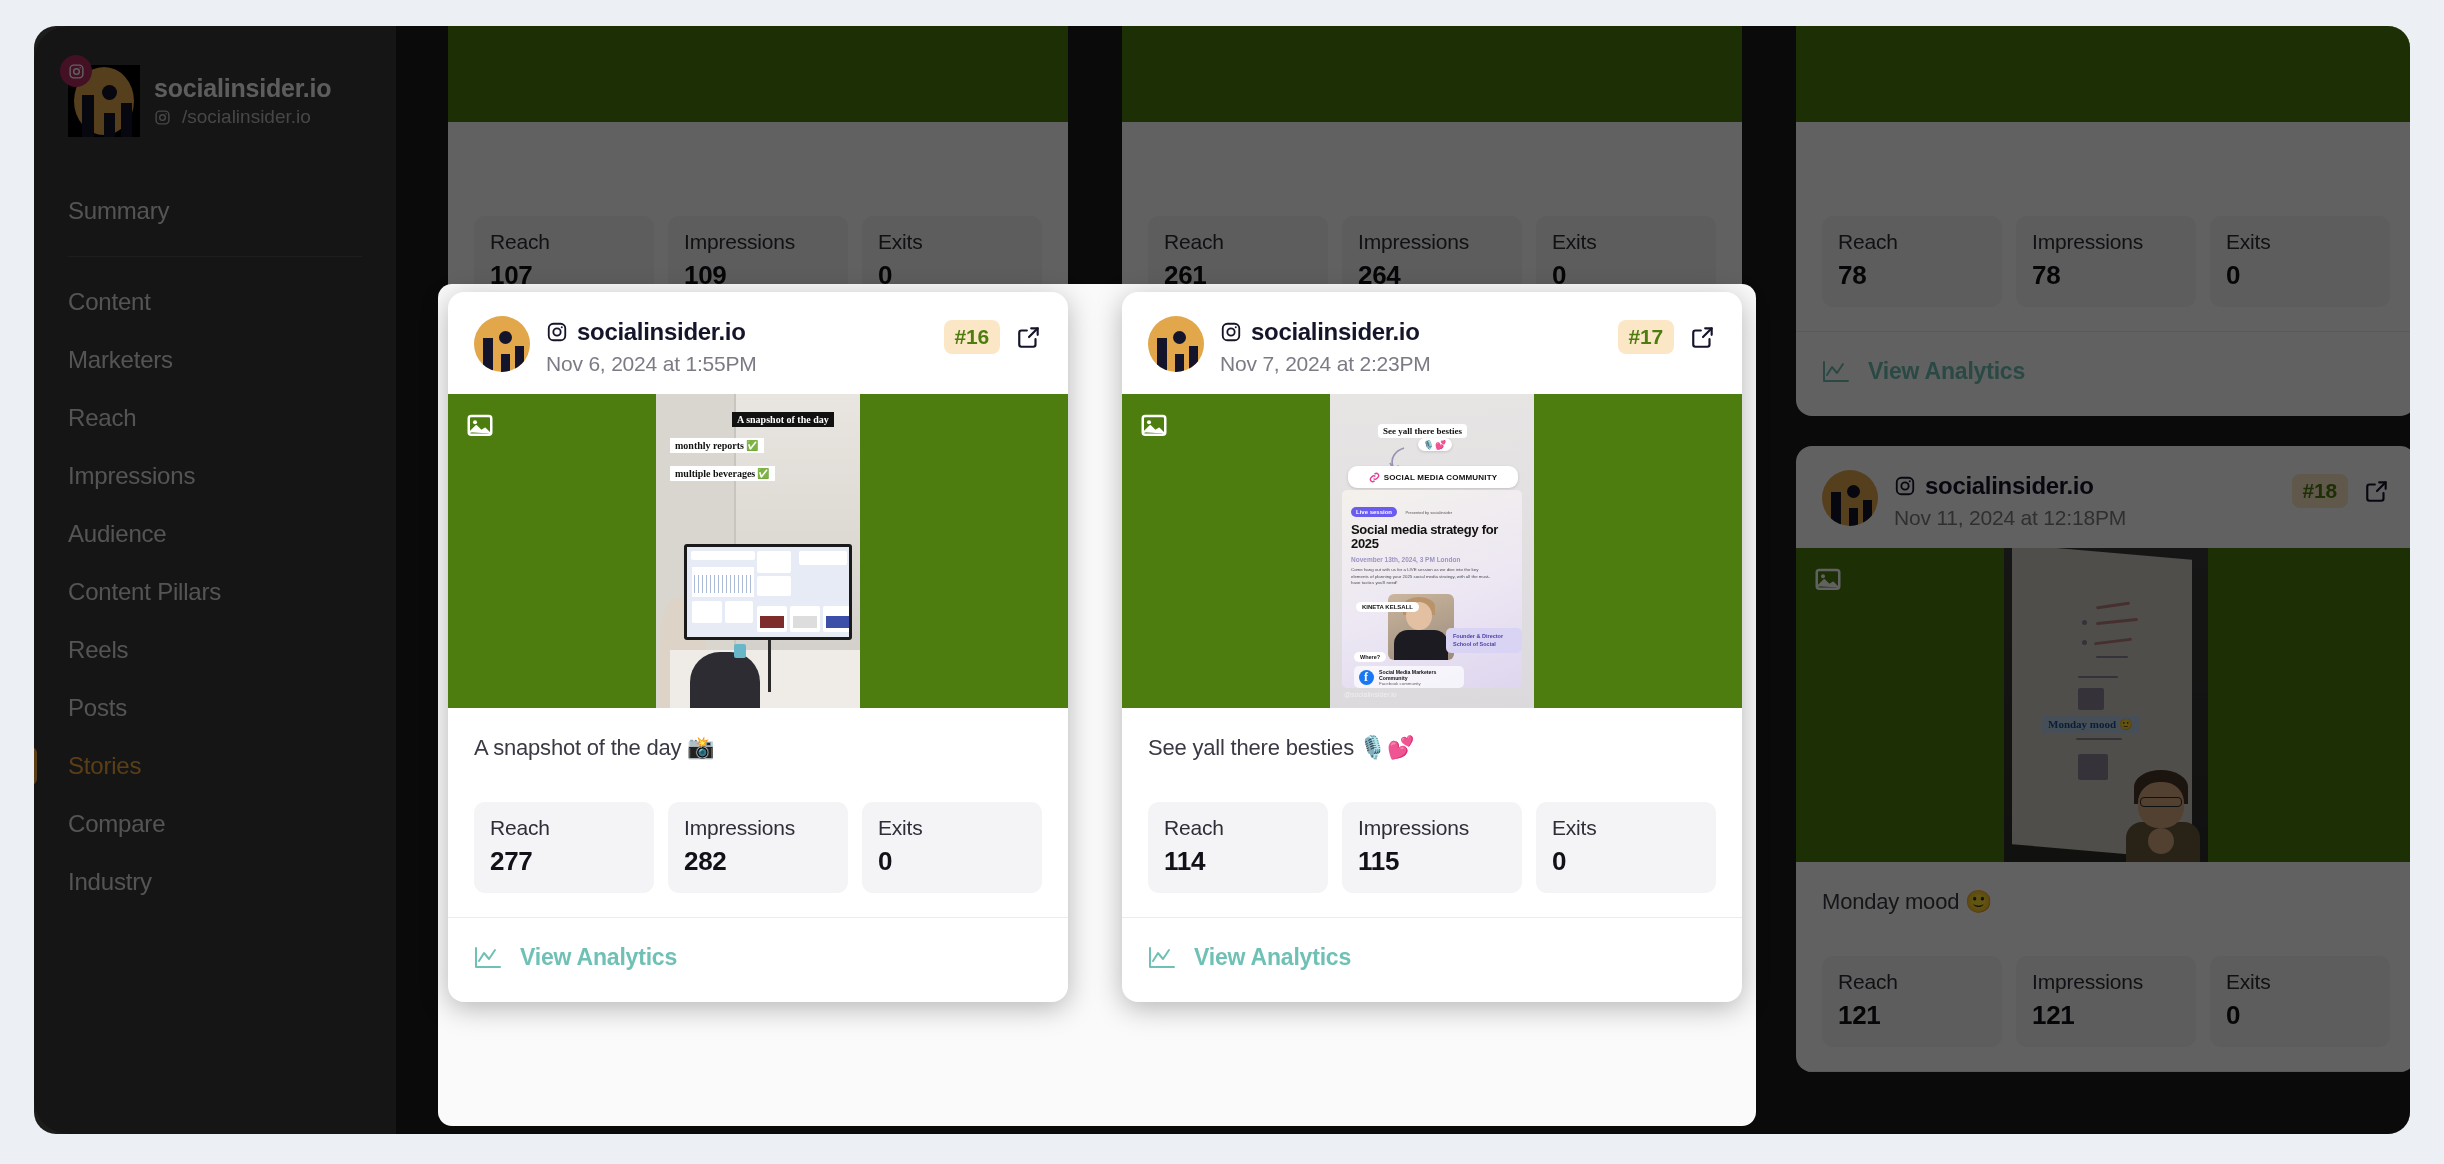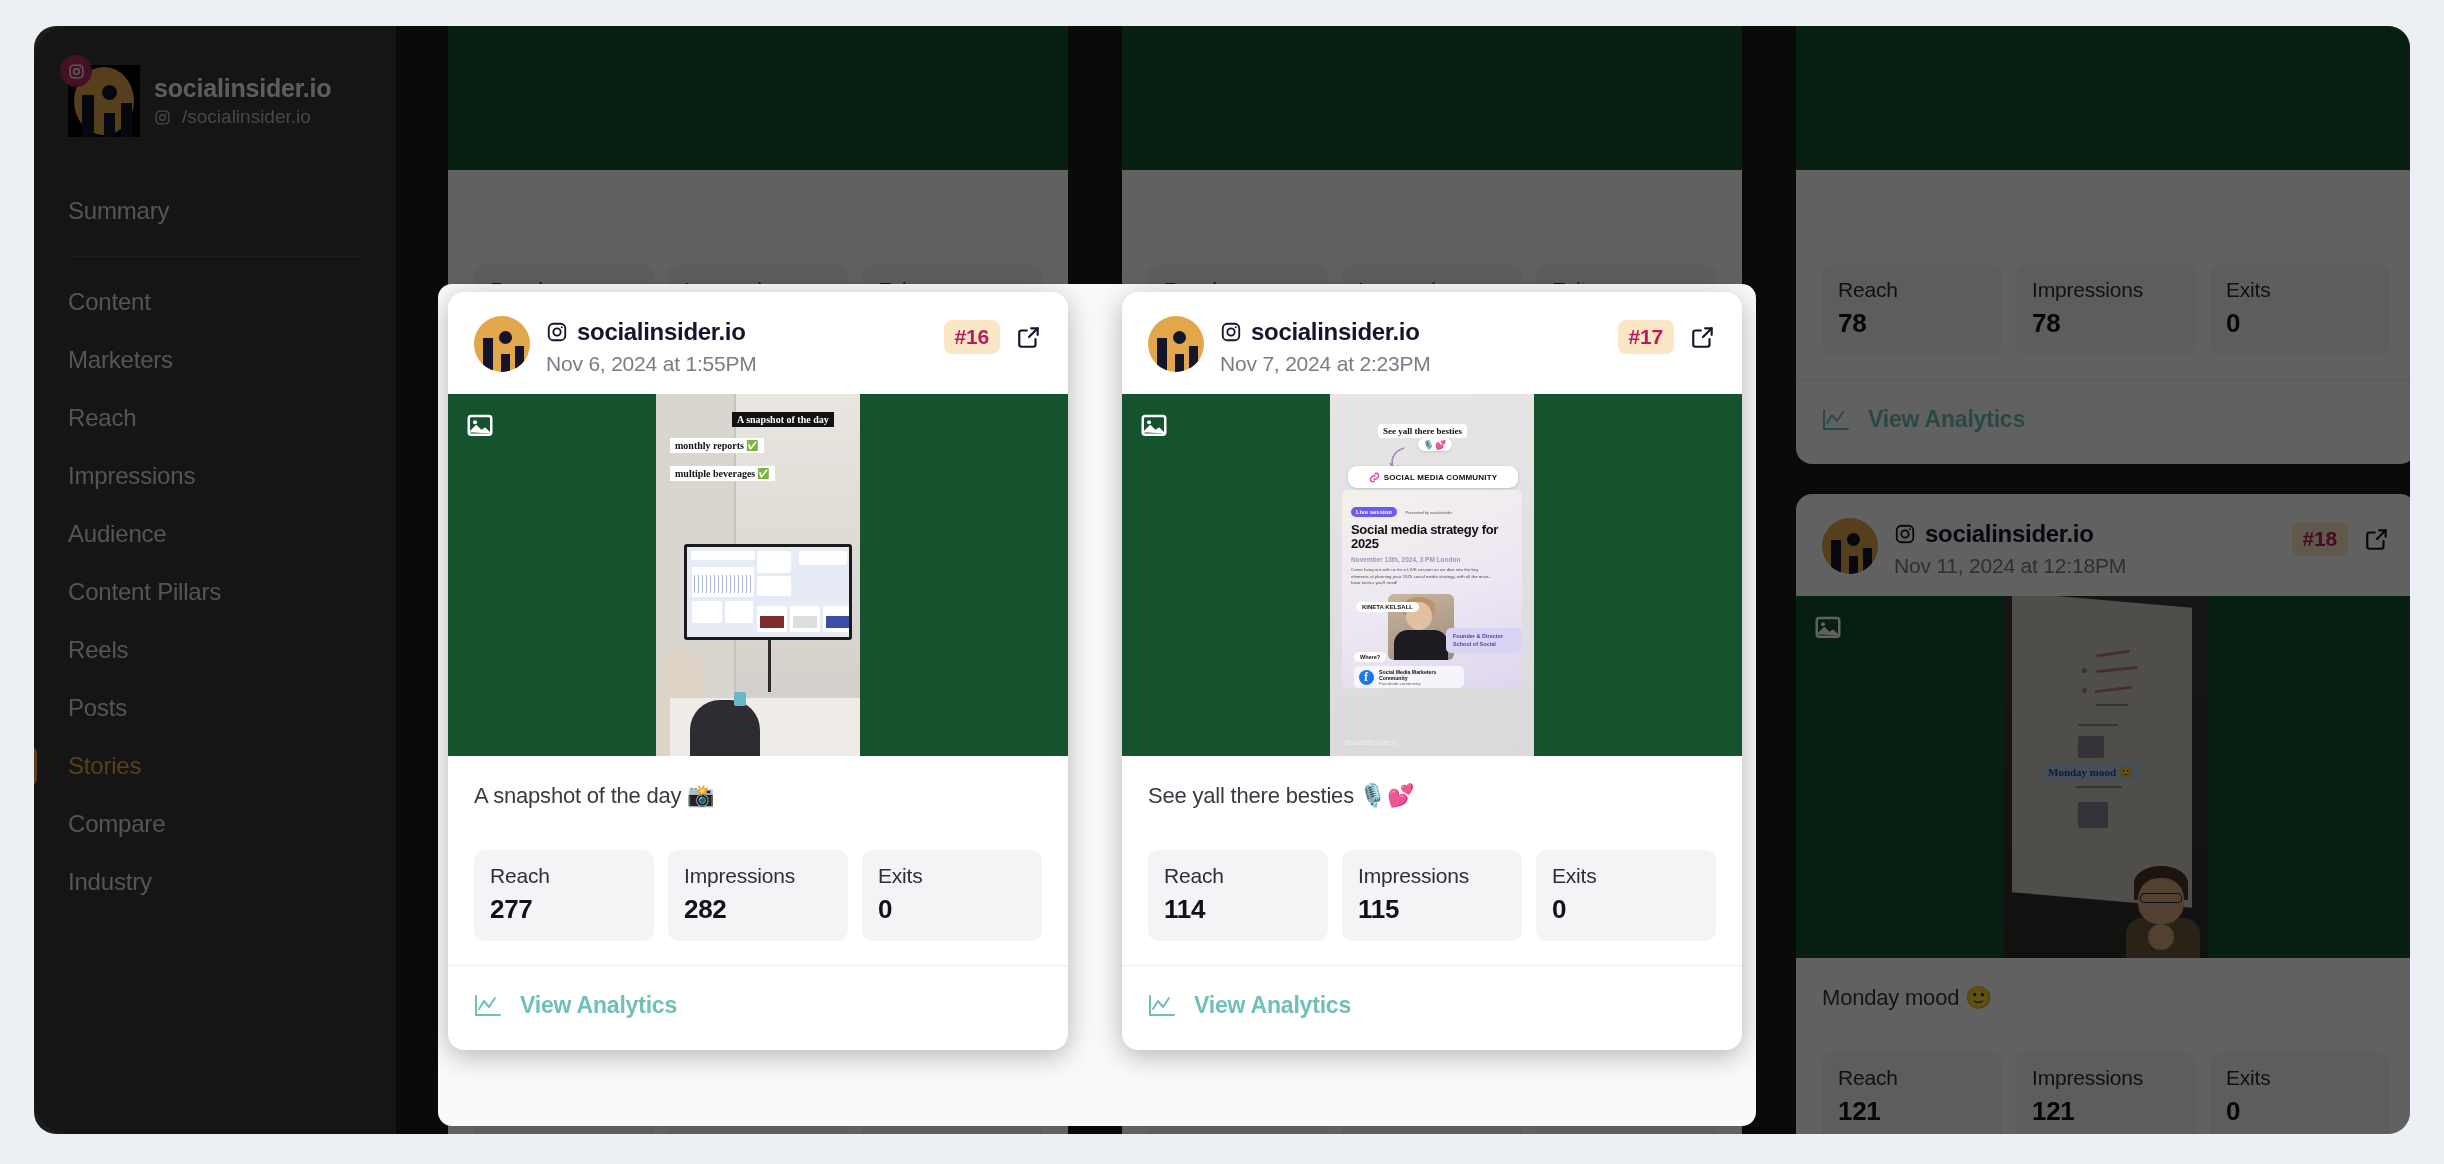--- a/index.html
+++ b/index.html
@@ -124,32 +124,32 @@
   .head-avatar .b1 { position: absolute; left: 9px; top: 22px; width: 10px; height: 34px; background: #14142b; }
   .head-avatar .b2 { position: absolute; left: 27px; top: 38px; width: 9px; height: 18px; background: #14142b; }
   .head-avatar .b3 { position: absolute; left: 41px; top: 30px; width: 9px; height: 26px; background: #14142b; }
   .head-avatar .eye { position: absolute; left: 25px; top: 15px; width: 13px; height: 13px; background: #14142b; border-radius: 50%; }
   .head-meta { flex: 1; display: flex; flex-direction: column; gap: 6px; padding-top: 2px; }
   .head-name-row { display: flex; align-items: center; gap: 9px; }
   .head-name { font-size: 24px; font-weight: 700; color: #14142b; letter-spacing: -.3px; }
   .head-date { font-size: 21px; color: #7b7b85; letter-spacing: -.2px; }
   .head-right { display: flex; align-items: center; gap: 16px; padding-top: 4px; }
   .rank-badge {
-    background: #fbe7c6; color: #be185d;
+    background: #fbe7c6; color: #4d7c0f;
     font-size: 21px; font-weight: 600;
     padding: 5px 11px; border-radius: 8px;
     letter-spacing: -.2px;
   }
   .ext-link { cursor: pointer; line-height: 0; }
 
   
   .media {
     position: relative;
-    width: 100%; height: 362px;
-    background: #14532d;
+    width: 100%; height: 314px;
+    background: #4d7c0f;
     overflow: hidden;
     padding-left: 12px;
   }
   .media-badge {
     position: absolute; left: 17px; top: 17px;
     z-index: 3; line-height: 0;
   }
   .media-inner {
     position: absolute; left: 50%; top: 0;
     transform: translateX(-50%);

